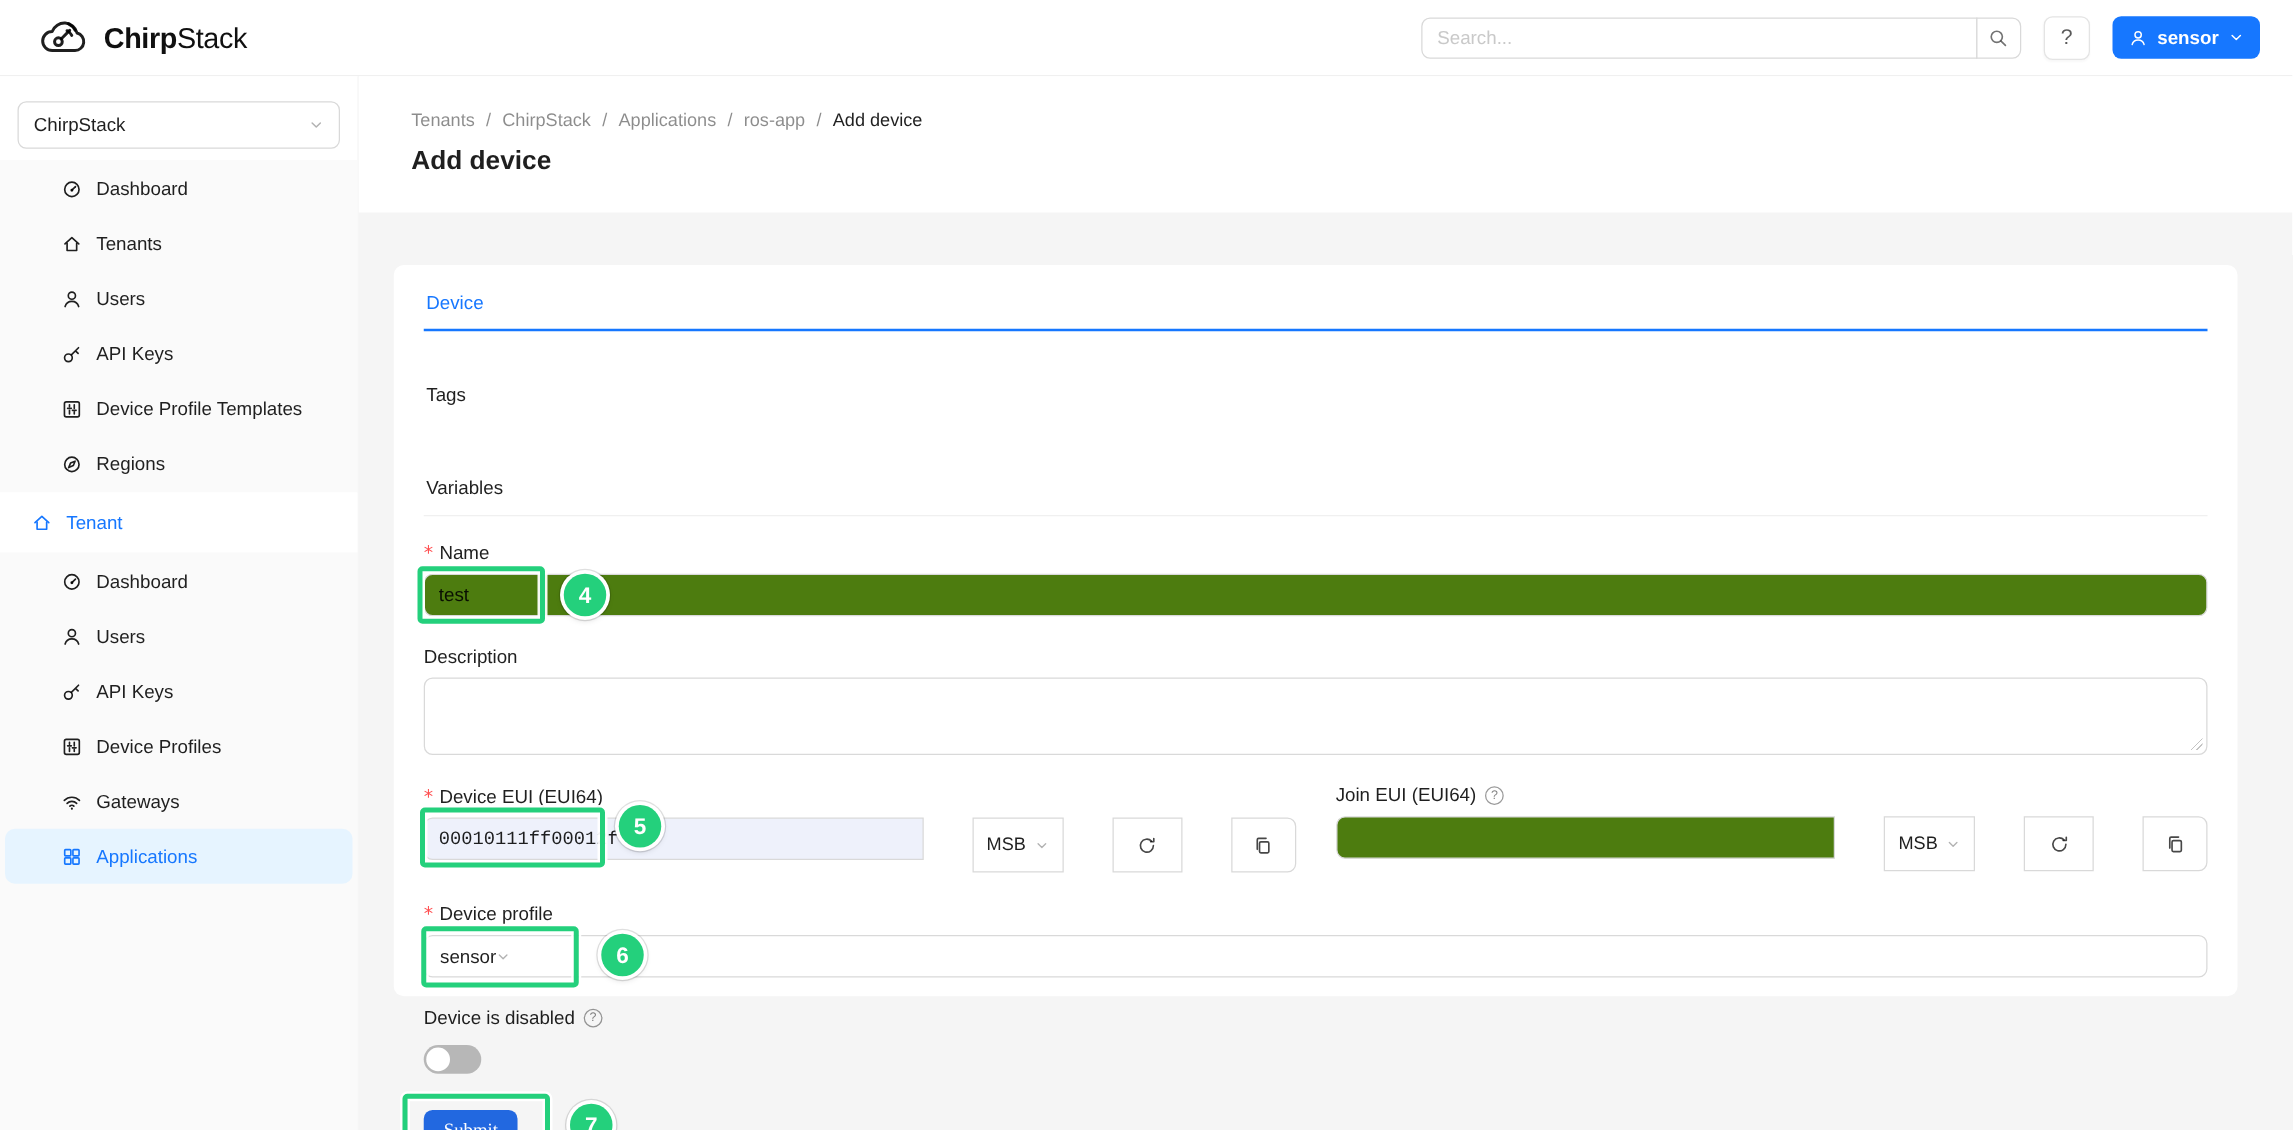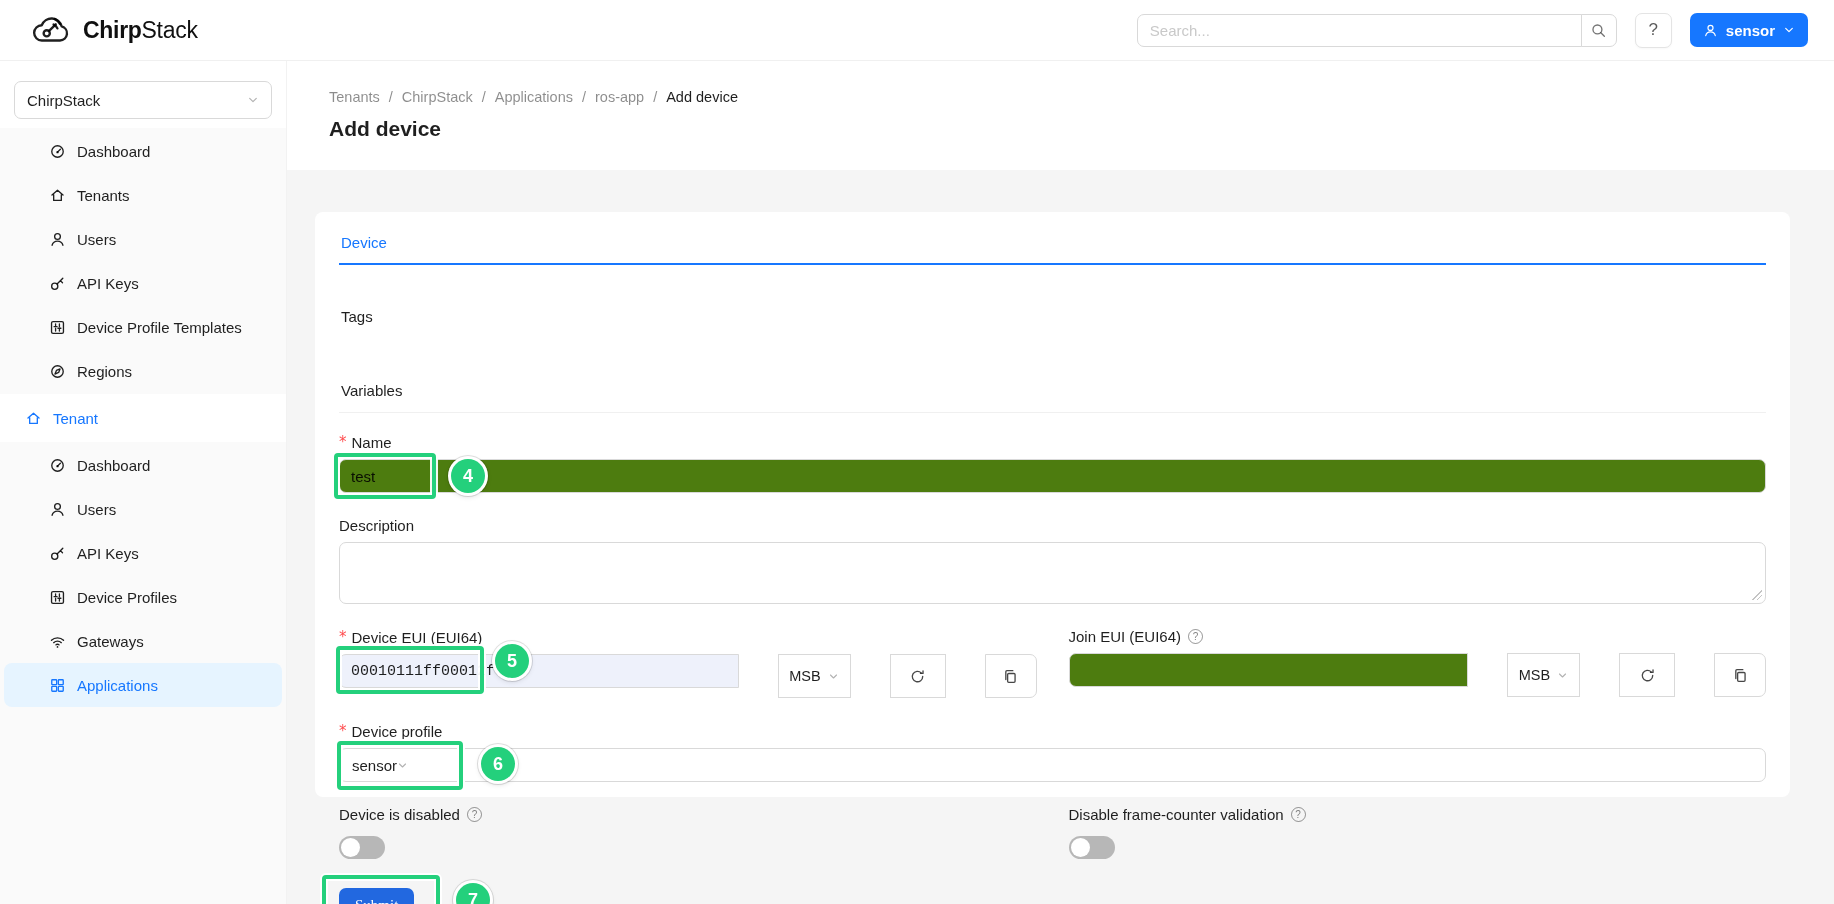--- a/index.html
+++ b/index.html
@@ -421,29 +421,20 @@
             <div class="row2">
               <div class="field">
                 <div class="flabel">
                     <span>Device is disabled</span>
                     <span class="qcircle"></span>
                   </div>
                 <div class="toggle">
                     <span class="knob"></span>
                   </div>
               </div>
-              <div class="field">
-                <div class="flabel">
-                    <span>Disable frame-counter validation</span>
-                    <span class="qcircle"></span>
-                  </div>
-                <div class="toggle">
-                    <span class="knob"></span>
-                  </div>
-              </div>
             </div>
 
             <div class="submit-wrap">
               <button class="submit-btn">Submit</button>
               <div class="hl-box hl7"></div>
               <div class="hl-badge b7">7</div>
             </div>
 
           </div>
         </div>

